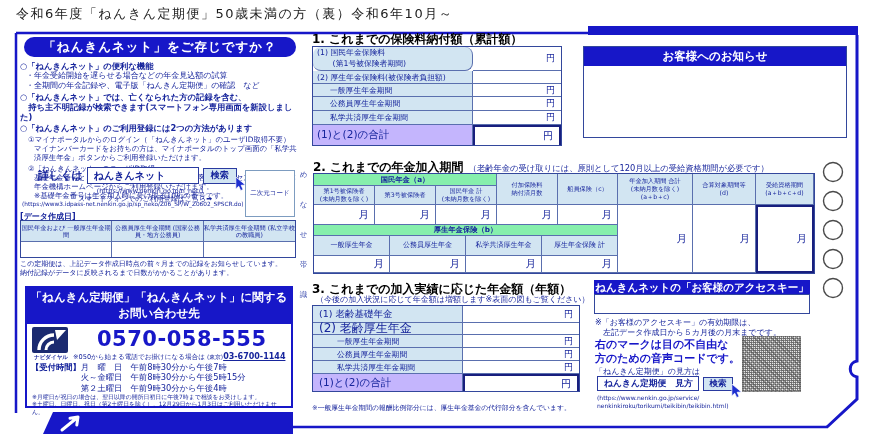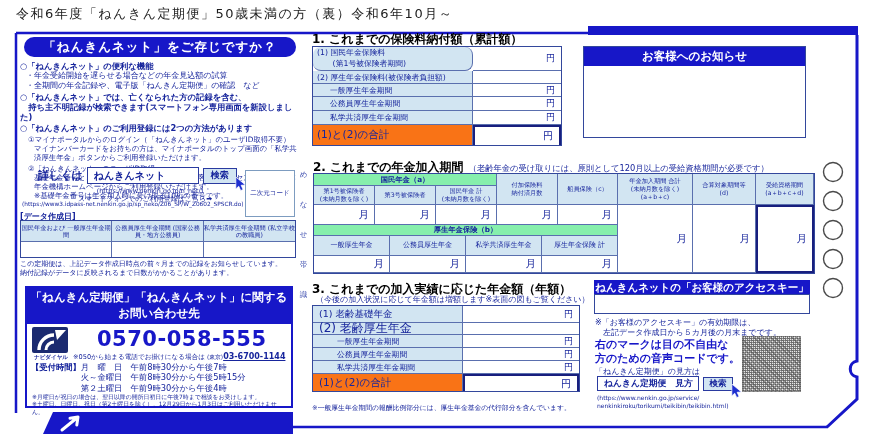--- a/index.html
+++ b/index.html
@@ -45,21 +45,21 @@
   .phone{font-size:21px;font-weight:bold;color:#1717c8;letter-spacing:0.5px;}
 
   
   .tbl{border:1.5px solid #33479c;box-sizing:border-box;display:flex;flex-direction:column;background:#fff;}
   .trow{display:flex;box-sizing:border-box;}
   .tlab{background:#d2e5f2;box-sizing:border-box;border-right:1px solid #5a6fae;border-bottom:1px solid #5a6fae;
         display:flex;align-items:center;color:#17259c;}
   .tval{box-sizing:border-box;border-bottom:1px solid #5a6fae;display:flex;align-items:center;justify-content:flex-end;
         padding-right:6px;background:#fff;color:#17259c;font-size:9px;}
   .trow:last-child .tlab,.trow:last-child .tval{border-bottom:none;}
-  .tlab.white{background:#f97316;}
+  .tlab.white{background:#c4b5fd;}
   .tval.thick{border:2.2px solid #181f7e;}
 
   
   .s2tbl{left:313px;top:173px;width:500px;height:99px;border:1.5px solid #33479c;box-sizing:content-box;background:#fff;}
   .cell{position:absolute;box-sizing:border-box;border-right:1px solid #5a6fae;border-bottom:1px solid #5a6fae;
         display:flex;align-items:center;justify-content:center;}
   .hcell{background:#d2e5f2;font-size:6.2px;color:#17259c;text-align:center;white-space:pre-line;line-height:1.25;}
   .gcell{background:#86efac;font-size:7.3px;font-weight:bold;color:#17259c;}
   .mcell{background:#fff;font-size:10.5px;color:#17259c;justify-content:flex-end;padding-right:5px;}
   .mthick{border:2.4px solid #181f7e;}
@@ -200,21 +200,21 @@
     <div class="trow" style="height:14px;">
       <div class="tlab" style="width:160px;font-size:7.8px;padding-left:17px;">私学共済厚生年金期間</div>
       <div class="tval" style="flex:1;">円</div>
     </div>
     <div class="trow" style="height:20px;">
       <div class="tlab white" style="width:160px;font-size:10.5px;padding-left:4px;">(1)と(2)の合計</div>
       <div class="tval thick" style="flex:1;font-size:10px;">円</div>
     </div>
   </div>
 
-  <div class="abs" style="left:583px;top:46px;width:223px;height:92px;border:1px solid #33479c;box-sizing:border-box;background:#fff;">
+  <div class="abs" style="left:583px;top:46px;width:264px;height:92px;border:1px solid #33479c;box-sizing:border-box;background:#fff;">
     <div class="bluefill" style="height:19px;line-height:19px;font-size:11.5px;">お客様へのお知らせ</div>
   </div>
 
   <div class="abs" style="left:313px;top:156px;white-space:nowrap;">
     <span class="sec-title">2. これまでの年金加入期間</span>
     <span class="sec-sub">（老齢年金の受け取りには、原則として120月以上の受給資格期間が必要です）</span>
   </div>
 
   <div class="abs pre" style="left:297px;top:160px;width:13px;text-align:center;font-size:7.5px;line-height:30px;color:#4050b0;">め
 な

